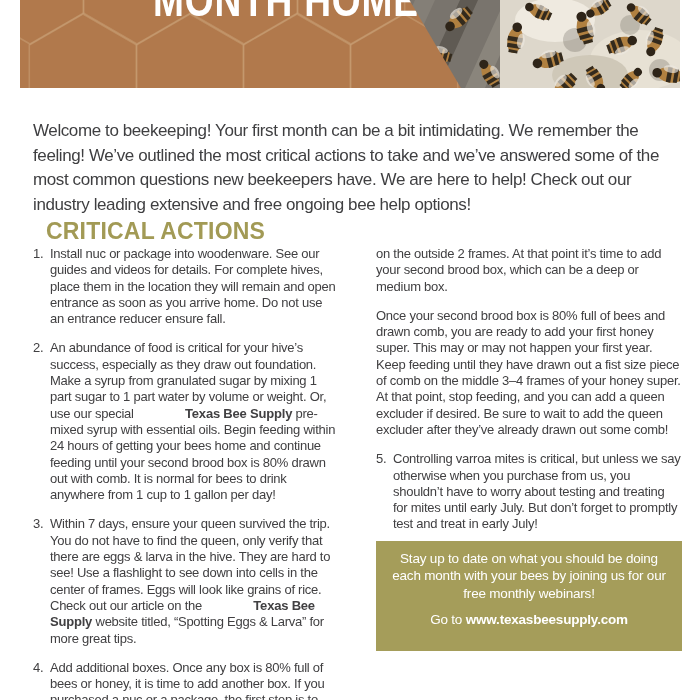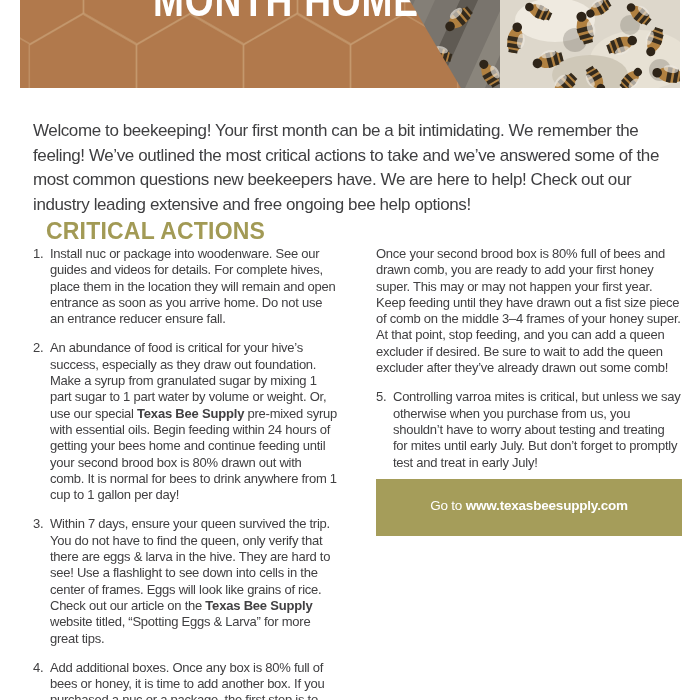--- a/index.html
+++ b/index.html
@@ -35,21 +35,21 @@
   
   .columns {
     position:absolute; left:33px; top:246px; width:650px;
     display:flex; gap:37px; align-items:flex-start;
   }
   .col { width:306px; font-size:13px; line-height:16.3px; letter-spacing:-0.25px; color:#414042; }
   .li { display:flex; margin:0 0 13px 0; }
   .li-num { flex:none; width:17px; }
   .li-text { flex:1; }
   .col p.para { margin:0 0 13px 0; }
-  b.brand { font-weight:bold; letter-spacing:-0.2px; }
+  b.brand { font-weight:bold; letter-spacing:-0.2px;margin-left:48px; }
   
   .cta {
     background:#a59d5a; color:#ffffff; text-align:center;
     padding:9px 13px 22px 13px; margin-top:-5px;
     font-size:13.5px; line-height:17.5px; letter-spacing:-0.2px;
   }
   .cta .goto { margin-top:9px; }
 </style>
 </head>
 <body>
@@ -144,25 +144,27 @@
         <span class="li-text"><span>Within 7 days, ensure your queen survived the trip. You do not have to find the queen, only verify that there are eggs &amp; larva in the hive. They are hard to see! Use a flashlight to see down into cells in the center of frames. Eggs will look like grains of rice. Check out our article on the </span><b class="brand">Texas Bee Supply</b><span> website titled, “Spotting Eggs &amp; Larva” for more great tips.</span></span>
       </div>
 
       <div class="li">
         <span class="li-num">4.</span>
         <span class="li-text">Add additional boxes. Once any box is 80% full of bees or honey, it is time to add another box. If you purchased a nuc or a package, the first step is to transfer them into a deep box with frames. It will</span>
       </div>
     </div>
 
     <div class="col">
+      <p class="para">on the outside 2 frames. At that point it’s time to add your second brood box, which can be a deep or medium box.</p>
       <p class="para">Once your second brood box is 80% full of bees and drawn comb, you are ready to add your first honey super. This may or may not happen your first year. Keep feeding until they have drawn out a fist size piece of comb on the middle 3–4 frames of your honey super. At that point, stop feeding, and you can add a queen excluder if desired. Be sure to wait to add the queen excluder after they’ve already drawn out some comb!</p>
 
       <div class="li">
         <span class="li-num">5.</span>
         <span class="li-text">Controlling varroa mites is critical, but unless we say otherwise when you purchase from us, you shouldn’t have to worry about testing and treating for mites until early July. But don’t forget to promptly test and treat in early July!</span>
       </div>
 
       <div class="cta">
+        <div>Stay up to date on what you should be doing each month with your bees by joining us for our free monthly webinars!</div>
         <div class="goto"><span>Go to </span><b>www.texasbeesupply.com</b></div>
       </div>
     </div>
   </div>
 </div>
 
 </body></html>

